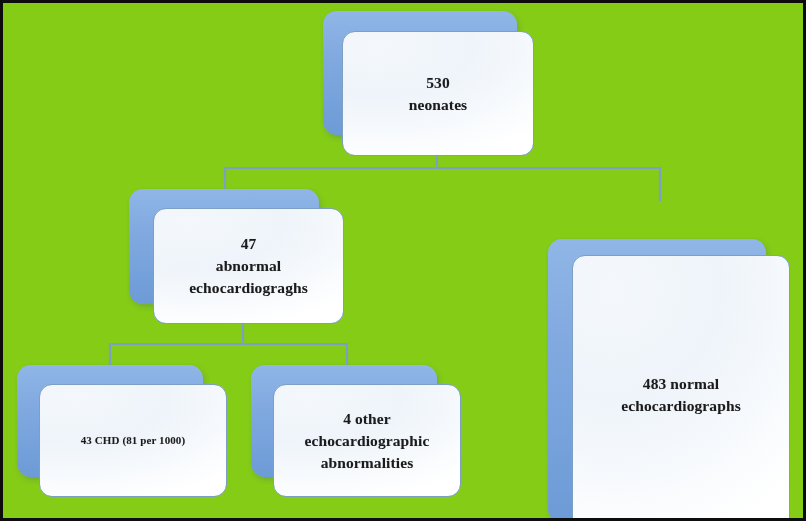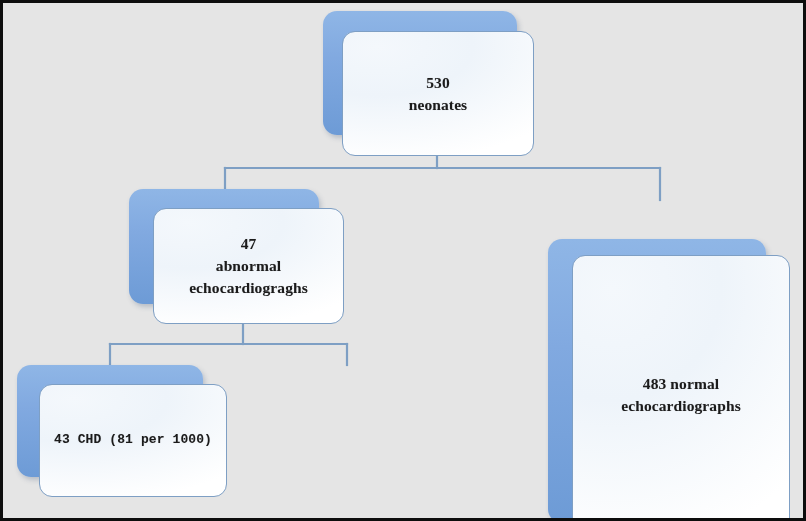--- a/index.html
+++ b/index.html
@@ -5,21 +5,21 @@
 <style>
   html, body {
     margin: 0;
     padding: 0;
     background: #ffffff;
   }
   #canvas {
     position: relative;
     width: 806px;
     height: 521px;
-    background: #e5e5e5;
+    background: #84cc16;
     box-sizing: border-box;
     border: 3px solid #0d0d0d;
     overflow: hidden;
     font-family: "Liberation Serif", "DejaVu Serif", serif;
   }
 
   
   #connectors {
     position: absolute;
     left: 0;
@@ -77,21 +77,21 @@
   #node-abnormal .label { font-size: 15.5px; }
 
   
   #node-normal        { left: 545px; top: 196px; width: 218px; height: 284px; margin-top: 40px; }
   #node-normal .card  { left: 24px;  top: 16px;  width: 218px; height: 280px; }
   #node-normal .label { font-size: 15.5px; }
 
   
   #node-chd        { left: 14px;  top: 362px; width: 186px; height: 112px; }
   #node-chd .card  { left: 22px;  top: 19px;  width: 188px; height: 113px; }
-  #node-chd .label { font-size: 13px; font-family: Liberation Mono, monospace; }
+  #node-chd .label { font-size: 11px; }
 
   
   #node-other        { left: 248px; top: 362px; width: 186px; height: 112px; }
   #node-other .card  { left: 22px;  top: 19px;  width: 188px; height: 113px; }
   #node-other .label { font-size: 15.5px; }
 </style>
 </head>
 <body>
 
 <div id="canvas">
@@ -136,14 +136,22 @@
     </div>
   </div>
 
   <div class="node" id="node-chd">
     <div class="plate"></div>
     <div class="card">
       <span class="label">43 CHD (81 per 1000)</span>
     </div>
   </div>
 
+  <div class="node" id="node-other">
+    <div class="plate"></div>
+    <div class="card">
+      <span class="label">4 other
+echocardiographic
+abnormalities</span>
+    </div>
+  </div>
 
 </div>
 
 </body></html>

